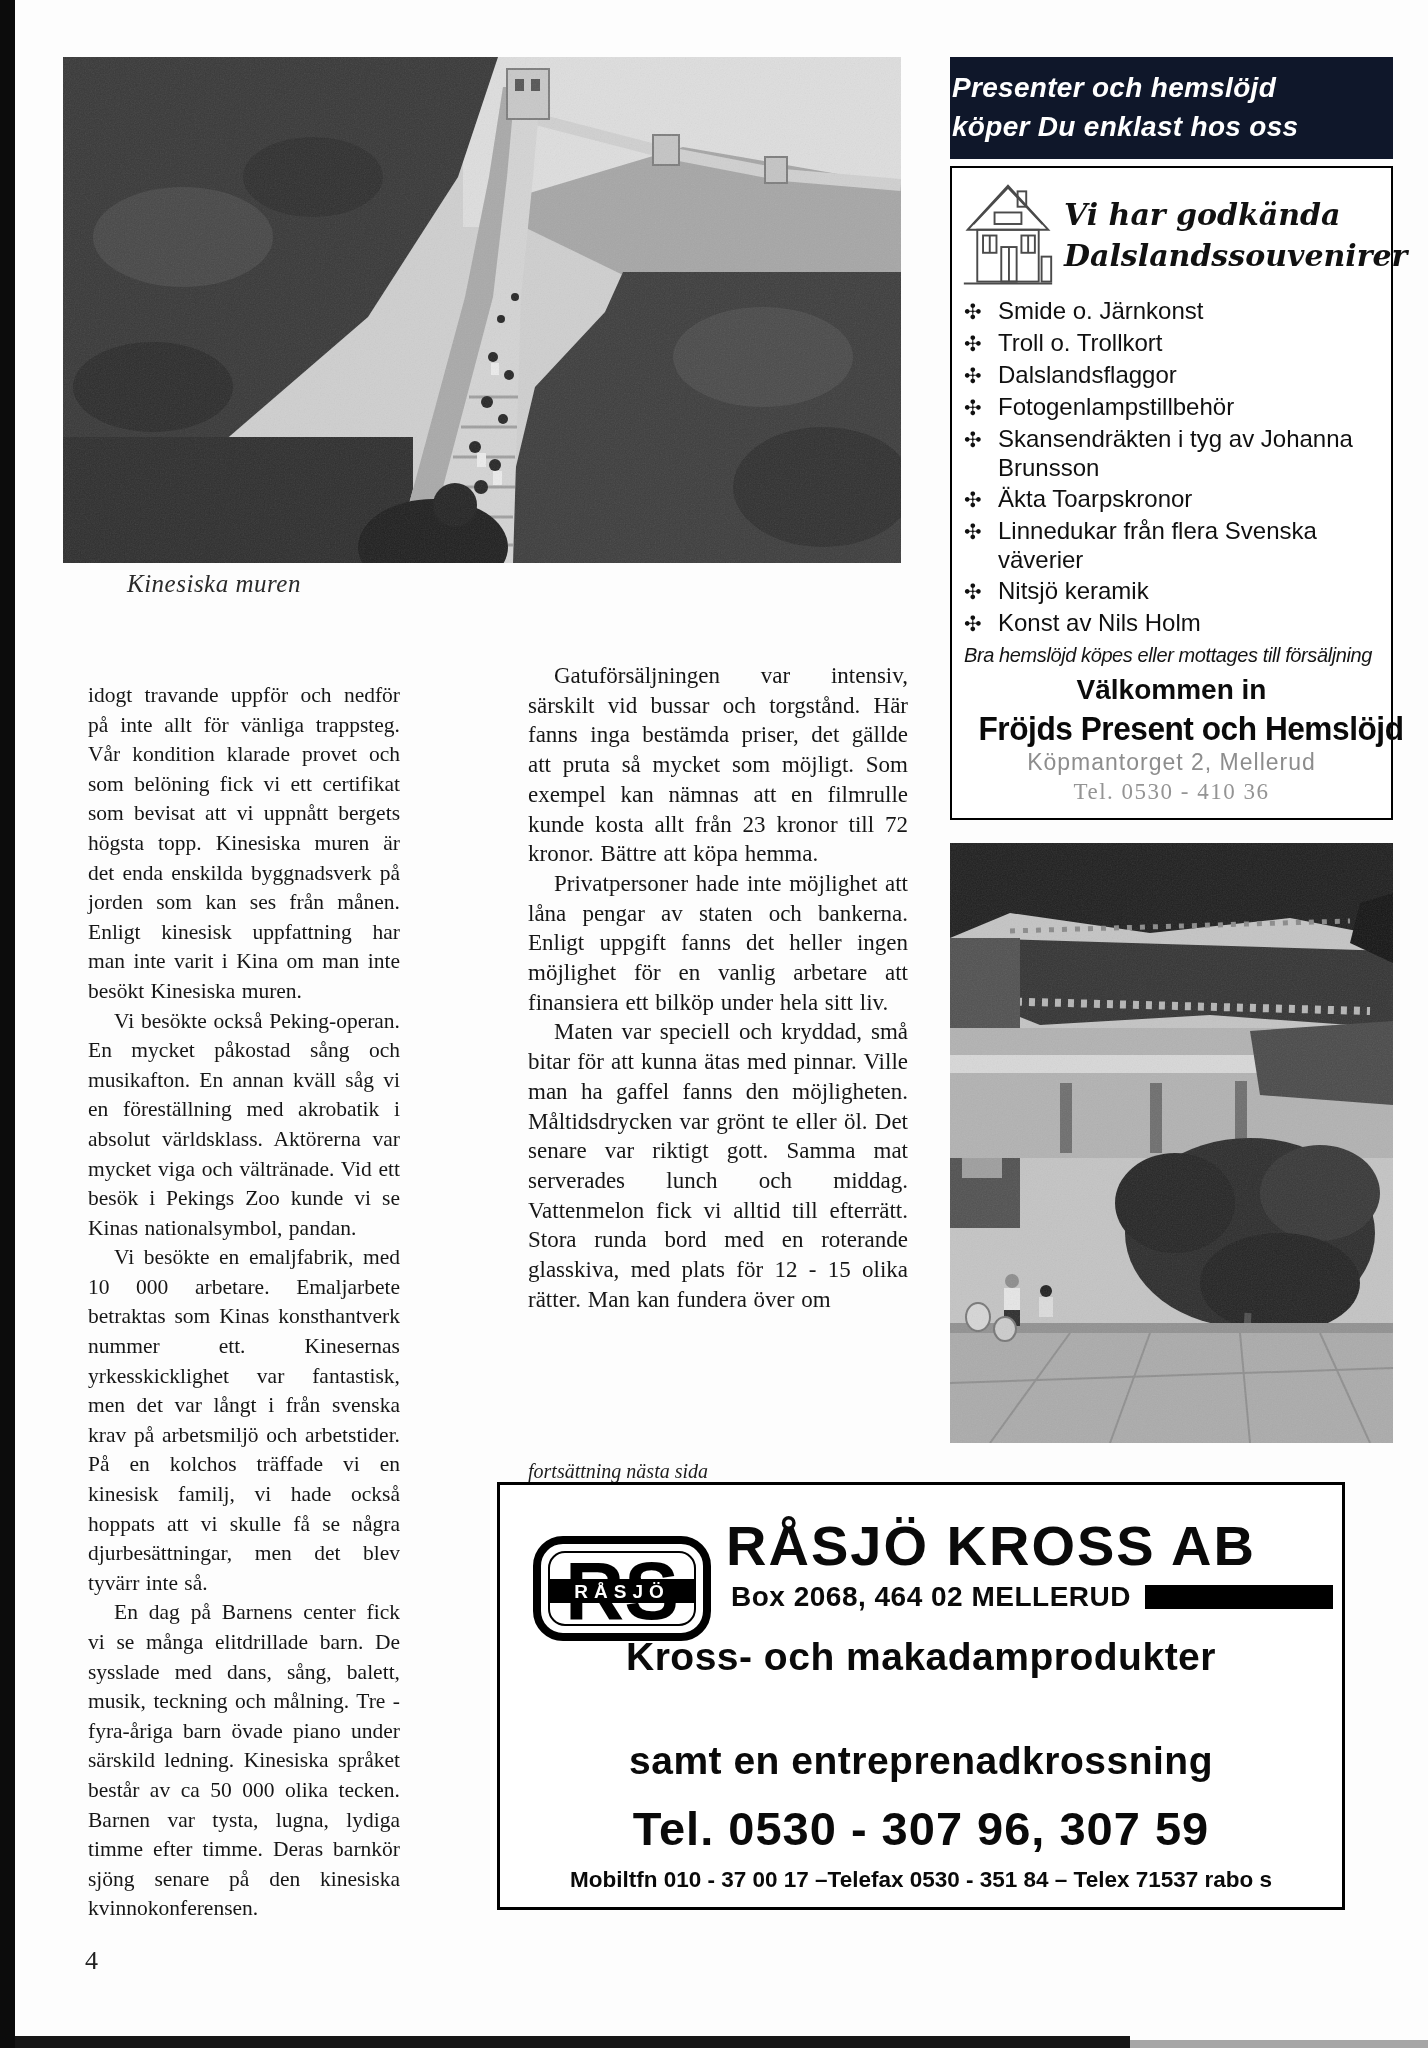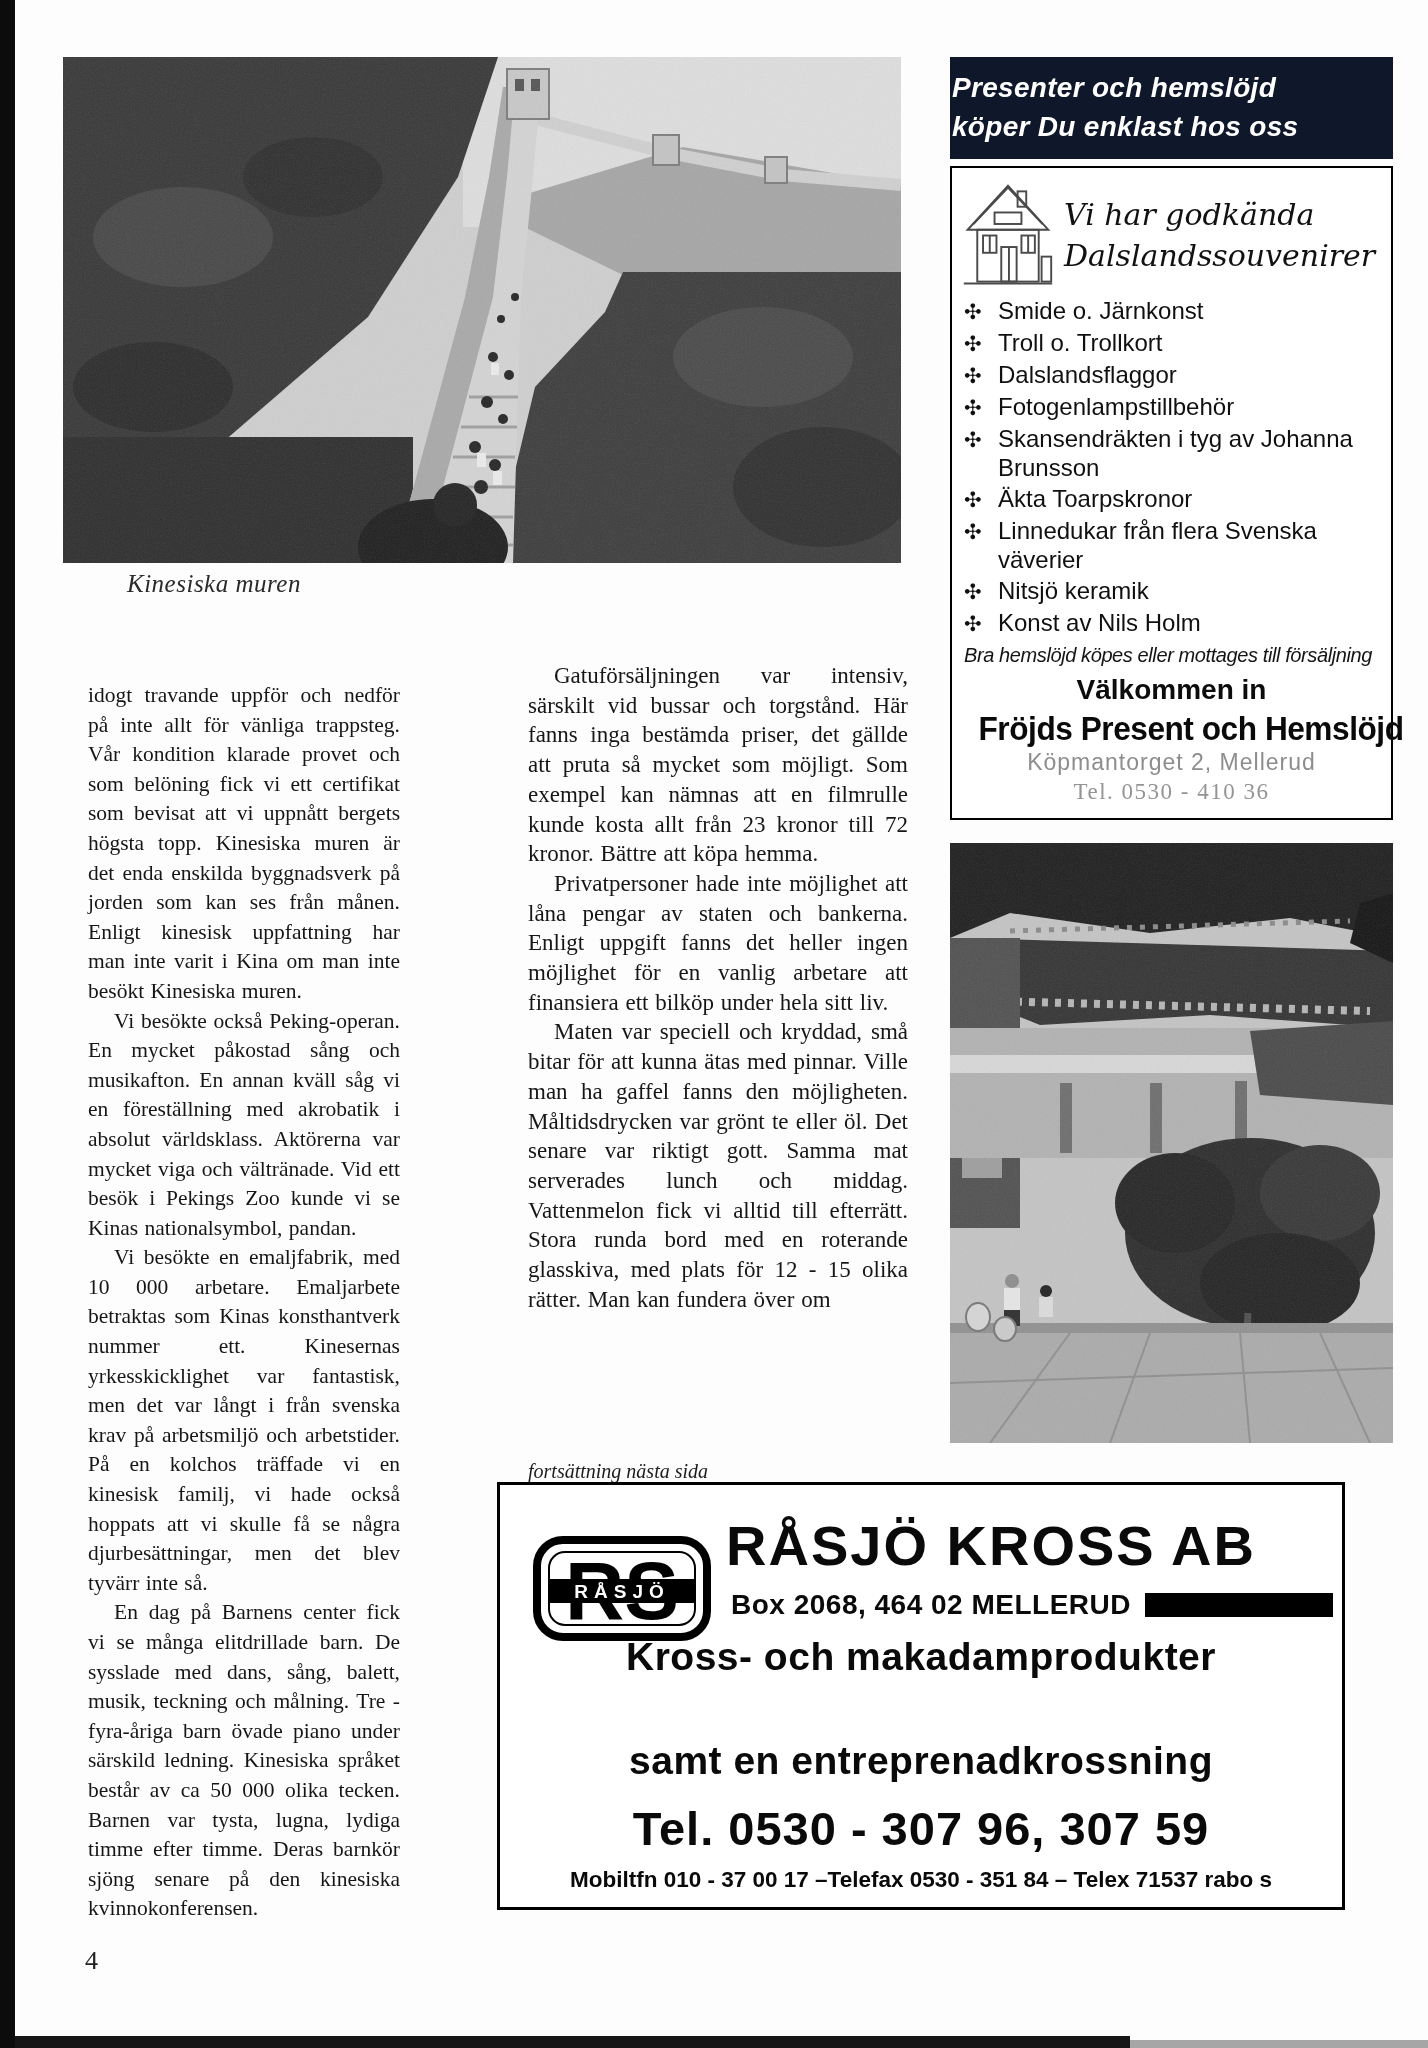--- a/index.html
+++ b/index.html
@@ -17,21 +17,21 @@
   .wall-photo{left:63px;top:57px;width:838px;height:506px;}
   .temple-photo{left:950px;top:843px;width:443px;height:600px;}
   .wall-photo svg,.temple-photo svg{display:block;width:100%;height:100%;}
   .wall-caption{left:95px;top:570px;font-style:italic;font-size:25px;color:#2a2a2a;letter-spacing:0.5px;margin-left:32px;}
 
   
   .craft-ad{left:950px;top:57px;width:443px;font-family:"Liberation Sans",sans-serif;}
   .craft-header{background:#0f172a;color:#fff;padding:11px 2px 13px;
                 font-weight:bold;font-style:italic;font-size:28px;line-height:39px;letter-spacing:0.3px;}
   .craft-body{border:2px solid #000;margin-top:7px;padding:8px 12px 12px;background:#fff;}
-  .tagline-row{display:flex;align-items:flex-start;}
+  .tagline-row{display:flex;align-items:flex-start;font-weight:bold;}
   .house-svg{width:96px;height:112px;flex:none;margin-left:-4px;}
   .tagline{font-family:"DejaVu Serif",serif;font-style:italic;font-size:30px;line-height:41px;
            color:#111;margin-top:18px;margin-left:8px;white-space:nowrap;}
   .craft-items{margin-top:8px;}
   .craft-item{display:flex;font-size:24px;line-height:29px;color:#101010;margin:2px 0;}
   .craft-item .bullet{flex:none;width:34px;font-size:21px;padding-top:1px;}
   .craft-note{font-style:italic;font-size:20px;line-height:25px;margin-top:5px;letter-spacing:-0.4px;color:#141414;}
   .craft-welcome{text-align:center;font-weight:bold;font-size:28px;line-height:36px;margin-top:4px;color:#0c0c0c;}
   .craft-store{text-align:center;font-weight:bold;font-size:34px;line-height:40px;color:#0a0a0a;
                transform:scaleX(0.93);letter-spacing:-0.5px;white-space:nowrap;}
@@ -47,21 +47,21 @@
   .col p.indent{text-indent:26px;}
   .continuation{left:528px;top:1460px;width:380px;
                 font-style:italic;font-size:20px;color:#1c1c1c;}
 
   
   .kross-ad{left:497px;top:1482px;width:848px;height:428px;border:3px solid #000;background:#fff;
             font-family:"Liberation Sans",sans-serif;color:#0a0a0a;}
   .k-logo{left:32px;top:50px;width:180px;height:107px;}
   .k-logo svg{display:block;width:100%;height:100%;}
   .k-company{left:226px;top:28px;font-weight:bold;font-size:56px;letter-spacing:2px;white-space:nowrap;}
-  .k-addr-row{left:231px;top:104px;display:flex;align-items:center;}
+  .k-addr-row{left:231px;top:96px;display:flex;align-items:center;}
   .k-addr{font-weight:bold;font-size:28px;letter-spacing:0.5px;white-space:nowrap;}
   .k-bar{width:188px;height:24px;background:#000;margin-left:14px;}
   .k-line{left:0;width:100%;text-align:center;font-weight:bold;font-size:39px;letter-spacing:0.5px;}
   .k-line1{top:150px;} .k-line2{top:202px;} .k-line3{top:254px;}
   .k-phone{left:0;top:316px;width:100%;text-align:center;font-weight:bold;font-size:47px;letter-spacing:1px;}
   .k-footer{left:0;top:382px;width:100%;text-align:center;font-weight:bold;font-size:22.5px;white-space:nowrap;}
 
   .page-num{left:85px;top:1946px;font-size:26px;color:#222;}
 </style>
 </head>

